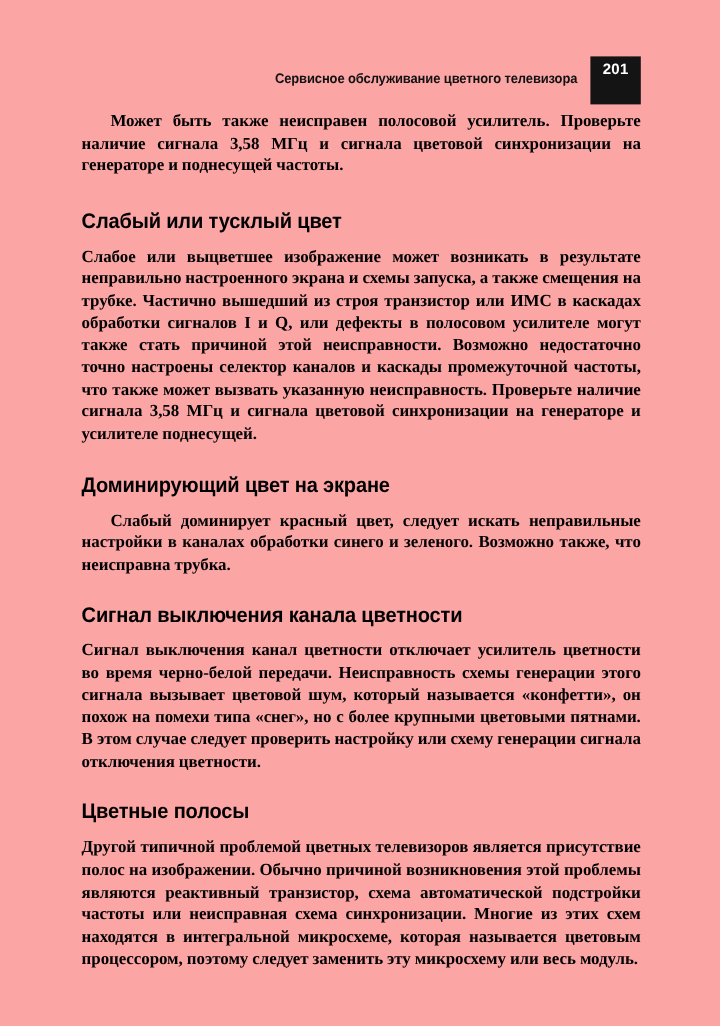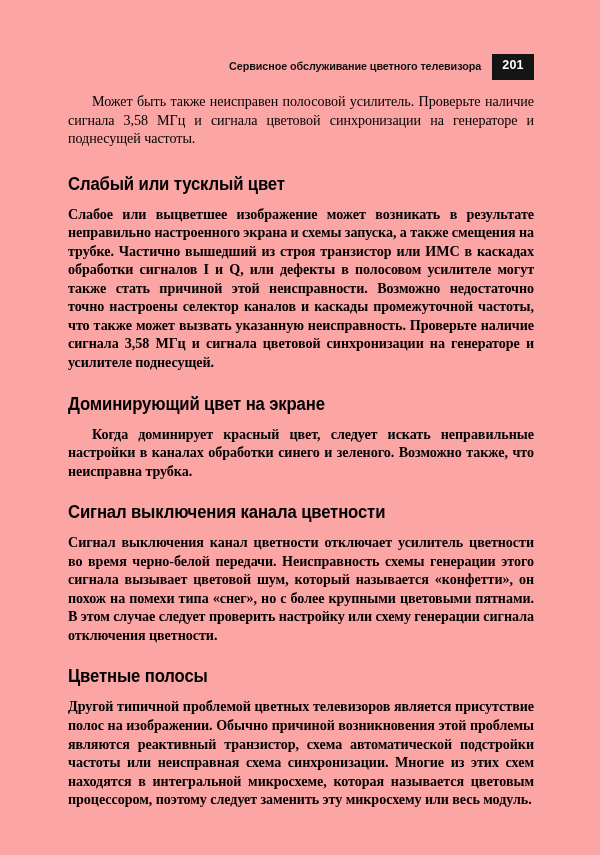--- a/index.html
+++ b/index.html
@@ -47,21 +47,21 @@
     transform: scaleX(0.94);
     transform-origin: right center;
   }
   .page-number-box {
     background: #141414;
     color: #ffffff;
     font-family: "Liberation Sans Narrow", "Liberation Sans", "DejaVu Sans", sans-serif;
     font-weight: bold;
     font-size: 12.5px;
     line-height: 1;
-    padding: 5px 9px 8px 9px;
+    padding: 5px 9px 22px 9px;
     min-width: 24px;
     text-align: center;
     letter-spacing: 0.2px;
   }
 
   
   .content {
     position: absolute;
     left: 68px;
     top: 92px;
@@ -77,21 +77,21 @@
     text-justify: inter-word;
     letter-spacing: -0.05px;
     word-spacing: -0.1px;
     hyphens: manual;
     font-weight: bold;
   }
   p.body.indent {
     text-indent: 24px;
   }
   p.body.intro {
-    font-weight: normal;
+    font-weight: bold;
   }
   p.body.tight {
     margin-top: 0;
   }
 
   h2.section-heading {
     margin: 0;
     font-family: "Liberation Sans Narrow", "Liberation Sans", "DejaVu Sans", sans-serif;
     font-weight: bold;
     font-size: 17.6px;
@@ -125,21 +125,21 @@
     <div class="gap-after-intro"></div>
 
     <h2 class="section-heading">Слабый или тусклый цвет</h2>
     <div class="gap-heading-to-body"></div>
     <p class="body">Слабое или выцветшее изображение может возникать в результате неправильно настроенного экрана и схемы запуска, а также смещения на трубке. Частично вышедший из строя транзистор или ИМС в каскадах обработки сигналов I и Q, или дефекты в полосовом усилителе могут также стать причиной этой неисправности. Возможно недостаточно точно настроены селектор каналов и каскады промежуточной частоты, что также может вызвать указанную неисправность. Проверьте наличие сигнала 3,58 МГц и сигнала цветовой синхронизации на генераторе и усилителе поднесущей.</p>
 
     <div class="gap-body-to-heading"></div>
 
     <h2 class="section-heading">Доминирующий цвет на экране</h2>
     <div class="gap-heading-to-body"></div>
-    <p class="body indent tight">Когда доминирует красный цвет, следует искать неправильные настройки в каналах обработки синего и зеленого. Возможно также, что неисправна трубка.</p>
+    <p class="body indent tight">Слабый доминирует красный цвет, следует искать неправильные настройки в каналах обработки синего и зеленого. Возможно также, что неисправна трубка.</p>
 
     <div class="gap-body-to-heading"></div>
 
     <h2 class="section-heading">Сигнал выключения канала цветности</h2>
     <div class="gap-heading-to-body"></div>
     <p class="body">Сигнал выключения канал цветности отключает усилитель цветности во время черно-белой передачи. Неисправность схемы генерации этого сигнала вызывает цветовой шум, который называется «конфетти», он похож на помехи типа «снег», но с более крупными цветовыми пятнами. В этом случае следует проверить настройку или схему генерации сигнала отключения цветности.</p>
 
     <div class="gap-body-to-heading"></div>
 
     <h2 class="section-heading">Цветные полосы</h2>

